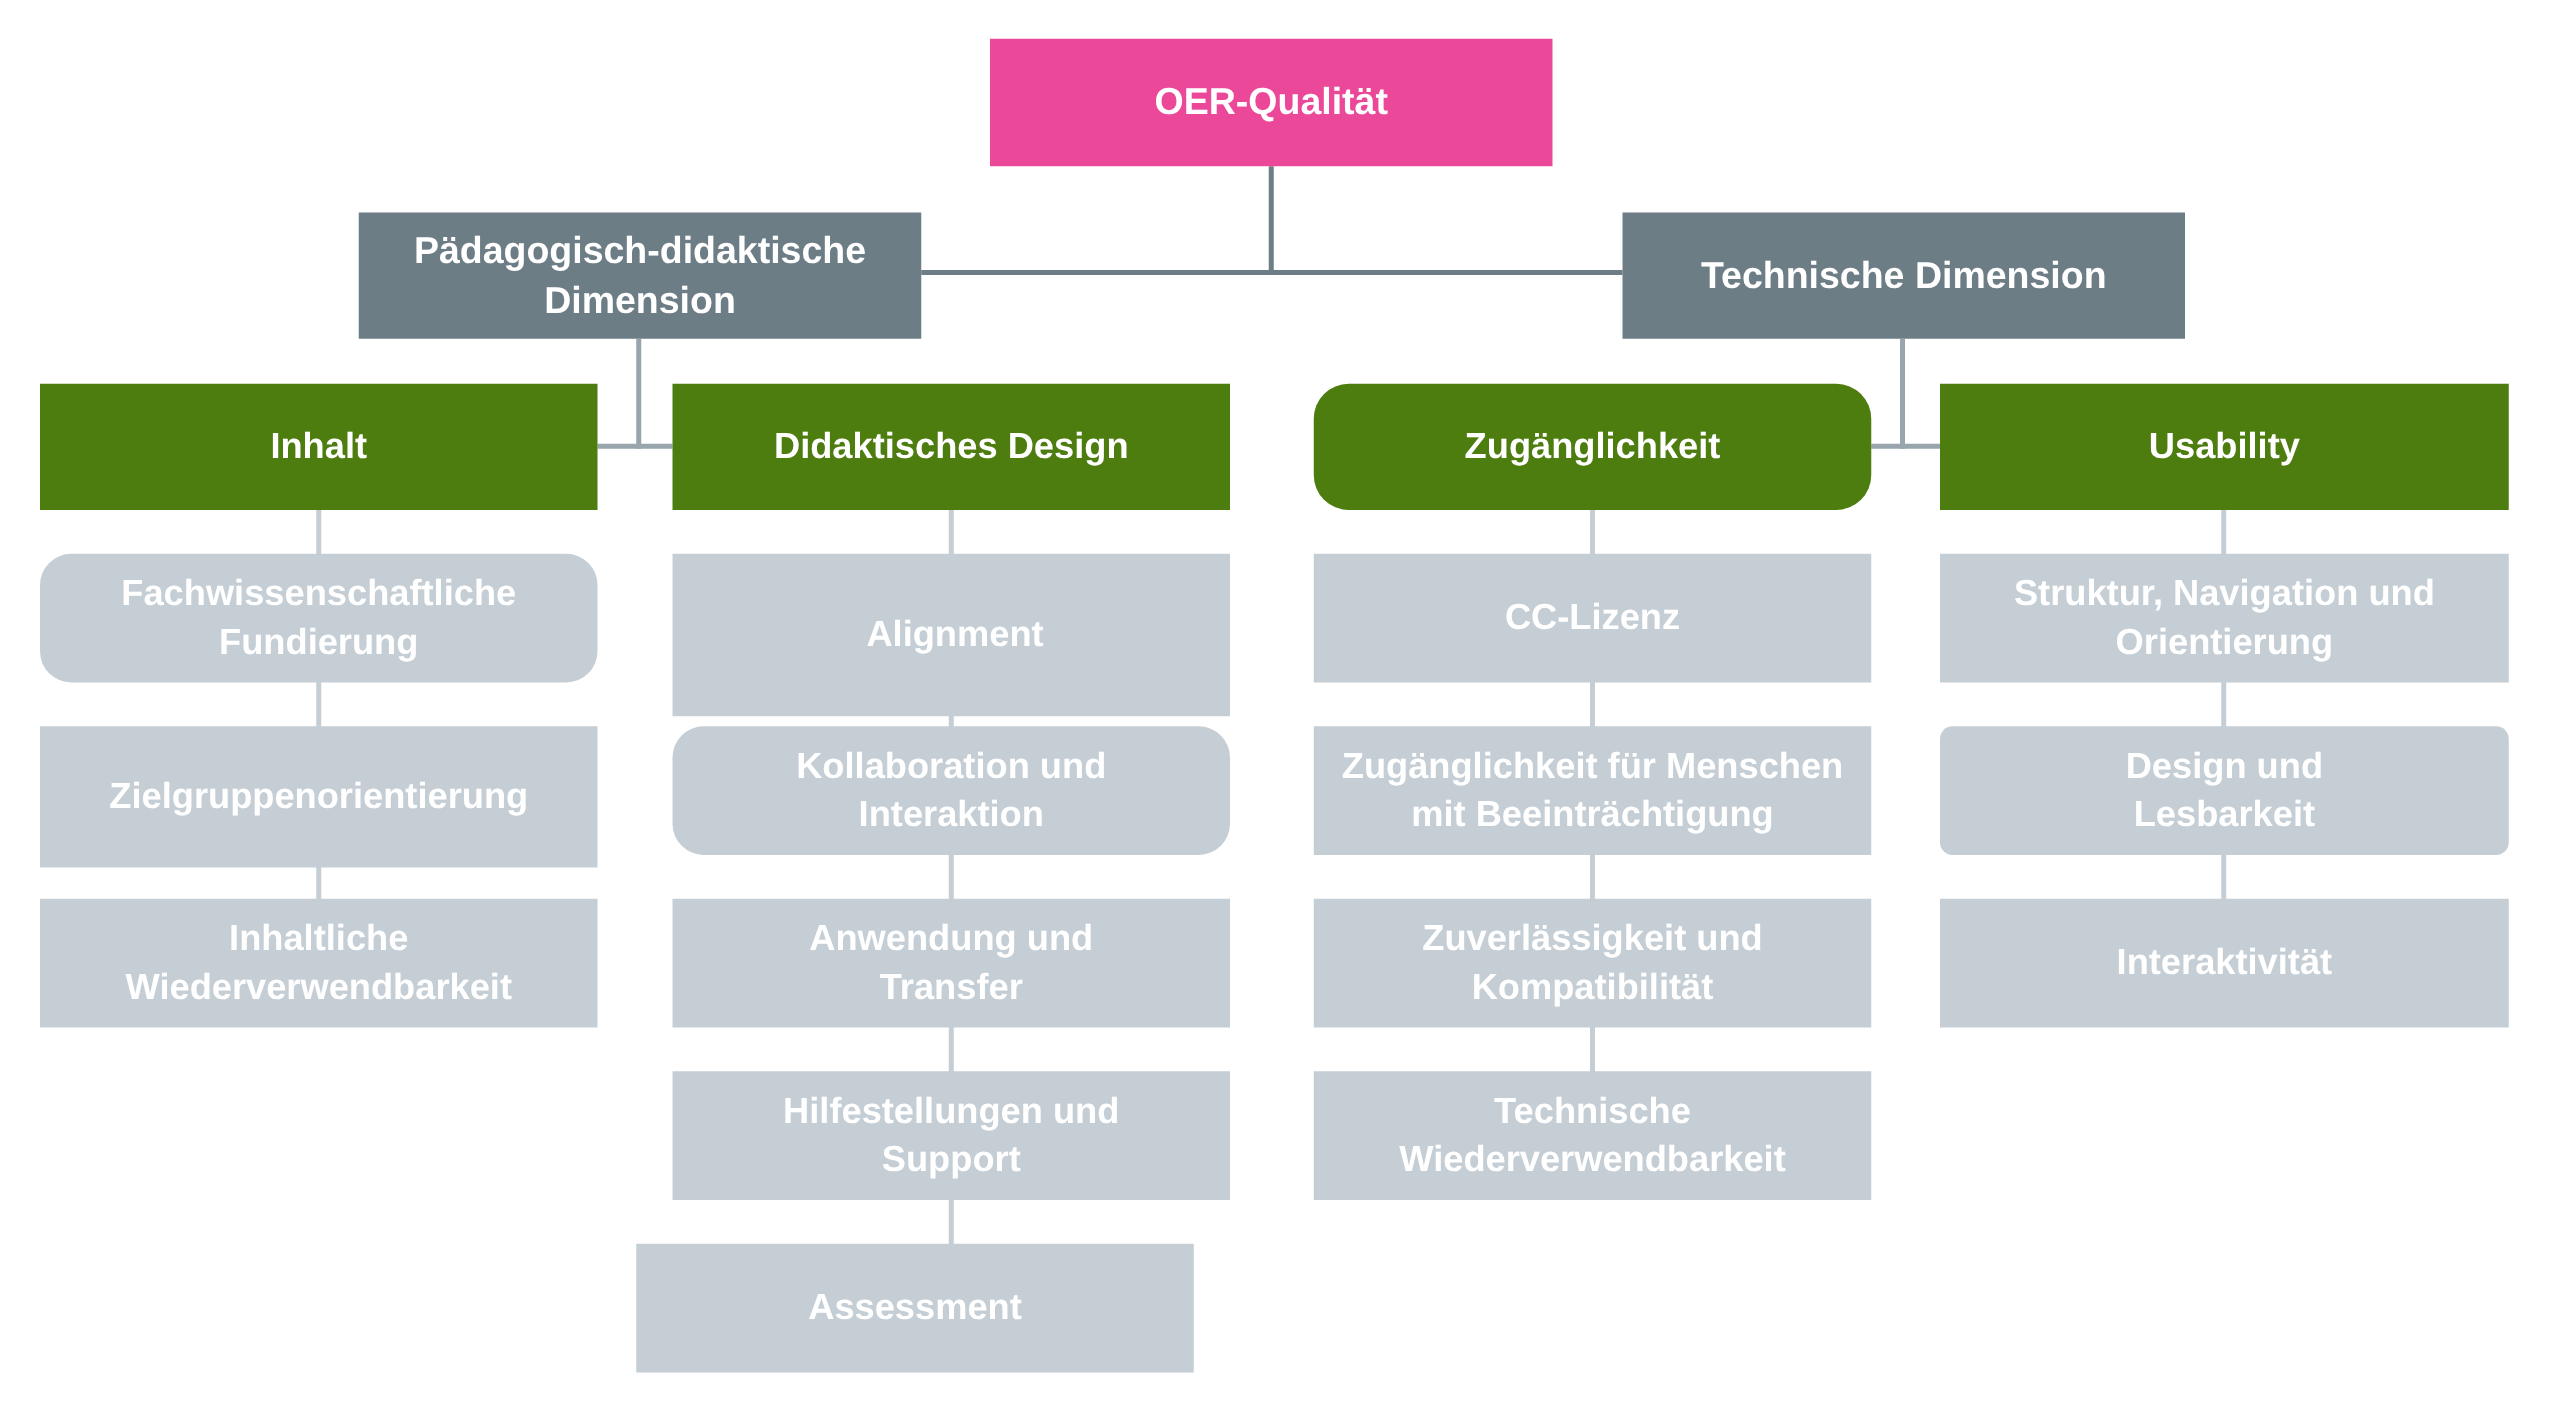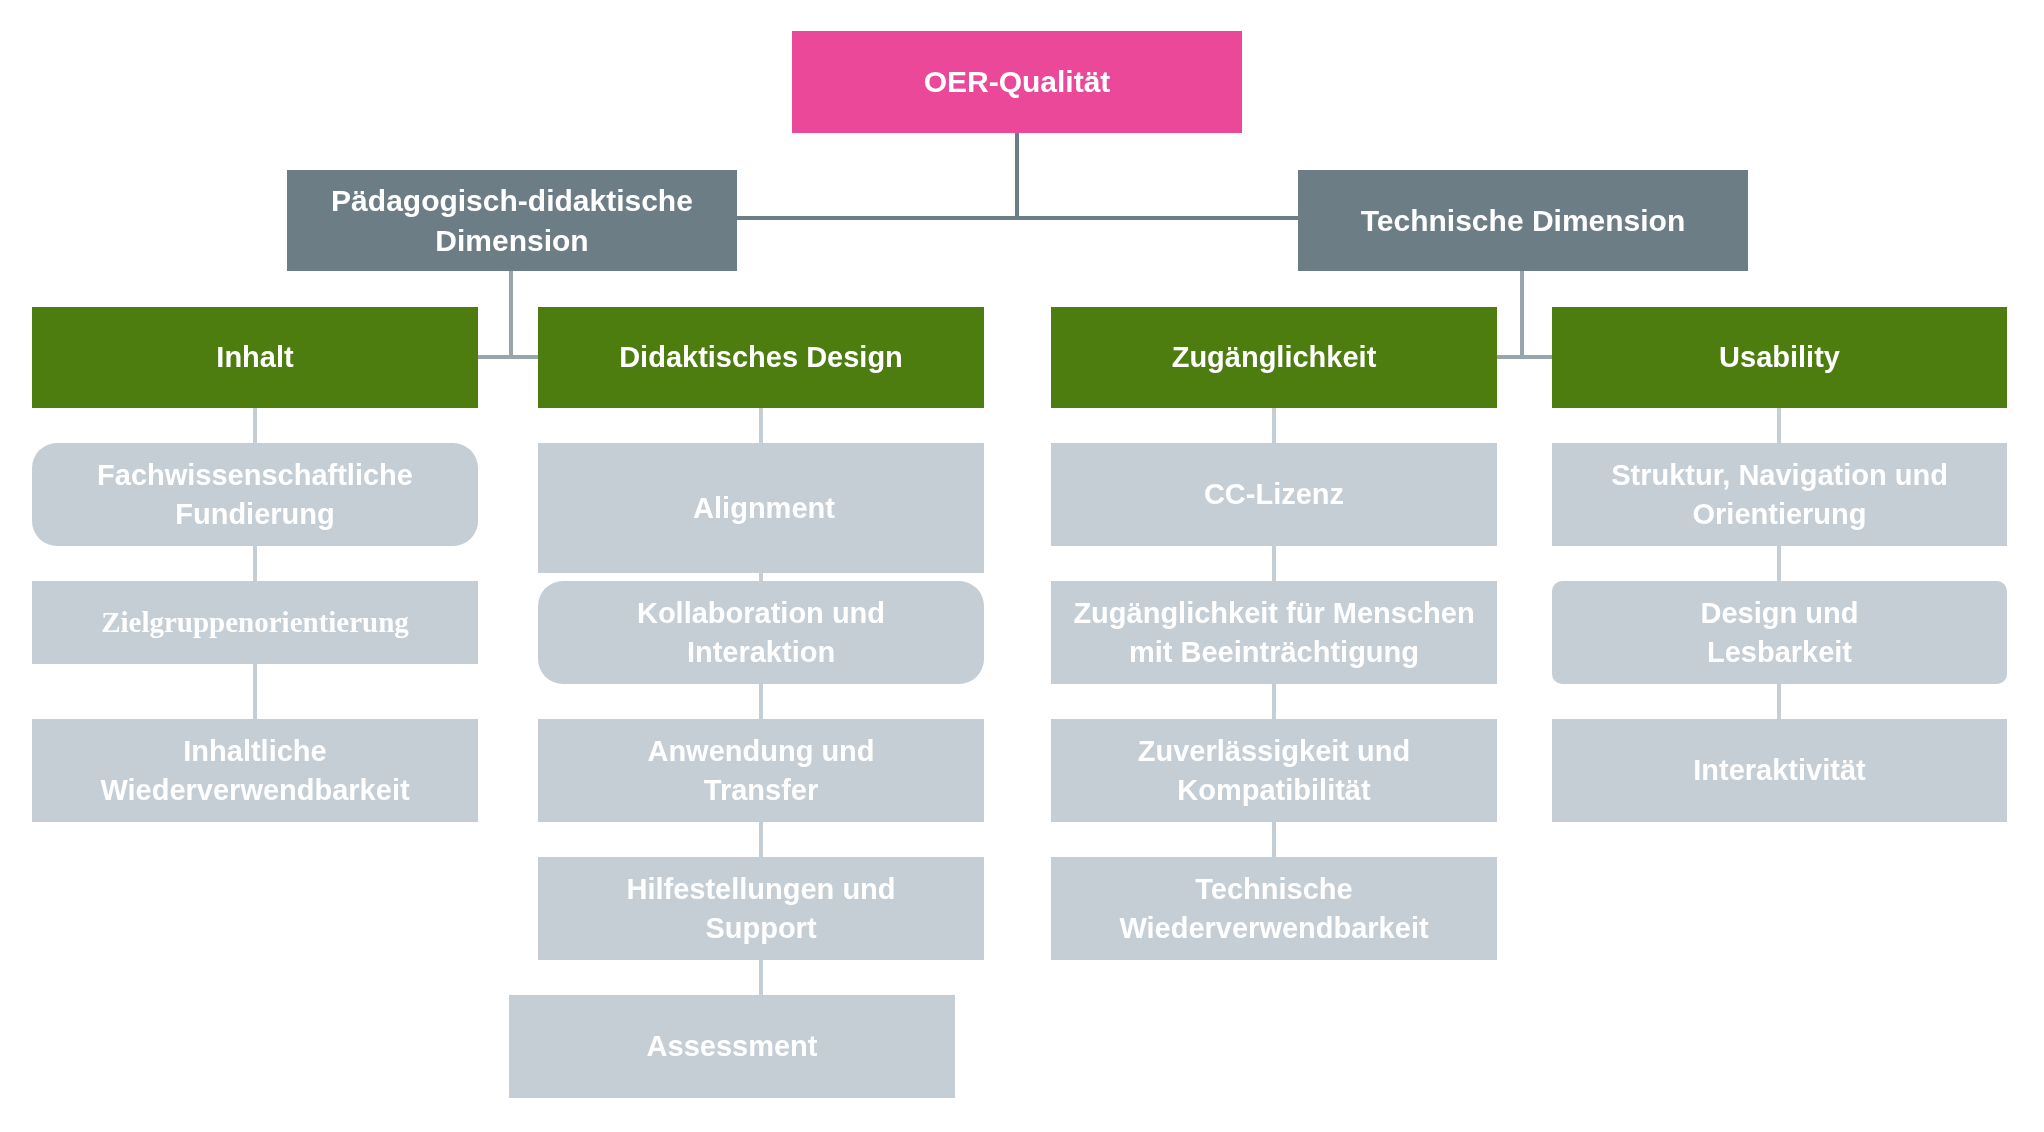--- a/index.html
+++ b/index.html
@@ -61,26 +61,26 @@
   <div class="line line-l4" style="left:1777px; top:408px; width:4px; height:314px;"></div>
 
   <div class="box lvl1" style="left:792px; top:31px; width:450px; height:102px;">OER-Qualität</div>
 
   <div class="box lvl2" style="left:287px; top:170px; width:450px; height:101px;">Pädagogisch-didaktische
 Dimension</div>
   <div class="box lvl2" style="left:1298px; top:170px; width:450px; height:101px;">Technische Dimension</div>
 
   <div class="box lvl3" style="left:32px; top:307px; width:446px; height:101px;">Inhalt</div>
   <div class="box lvl3" style="left:538px; top:307px; width:446px; height:101px;">Didaktisches Design</div>
-  <div class="box lvl3" style="left:1051px; top:307px; width:446px; height:101px;">Zugänglichkeit</div>
+  <div class="box lvl3" style="left:1051px; top:307px; width:446px; height:101px;border-radius:28px;">Zugänglichkeit</div>
   <div class="box lvl3" style="left:1552px; top:307px; width:455px; height:101px;">Usability</div>
 
   <div class="box lvl4" style="left:32px; top:443px; width:446px; height:103px;border-radius:25px;">Fachwissenschaftliche
 Fundierung</div>
-  <div class="box lvl4" style="left:32px; top:581px; width:446px; height:83px;font-family:Liberation Serif, serif;">Zielgruppenorientierung</div>
+  <div class="box lvl4" style="left:32px; top:581px; width:446px; height:113px;">Zielgruppenorientierung</div>
   <div class="box lvl4" style="left:32px; top:719px; width:446px; height:103px;">Inhaltliche
 Wiederverwendbarkeit</div>
 
   <div class="box lvl4" style="left:538px; top:443px; width:446px; height:130px;padding-left:16px;">Alignment</div>
   <div class="box lvl4" style="left:538px; top:581px; width:446px; height:103px;border-radius:25px;">Kollaboration und
 Interaktion</div>
   <div class="box lvl4" style="left:538px; top:719px; width:446px; height:103px;">Anwendung und
 Transfer</div>
   <div class="box lvl4" style="left:538px; top:857px; width:446px; height:103px;">Hilfestellungen und
 Support</div>

